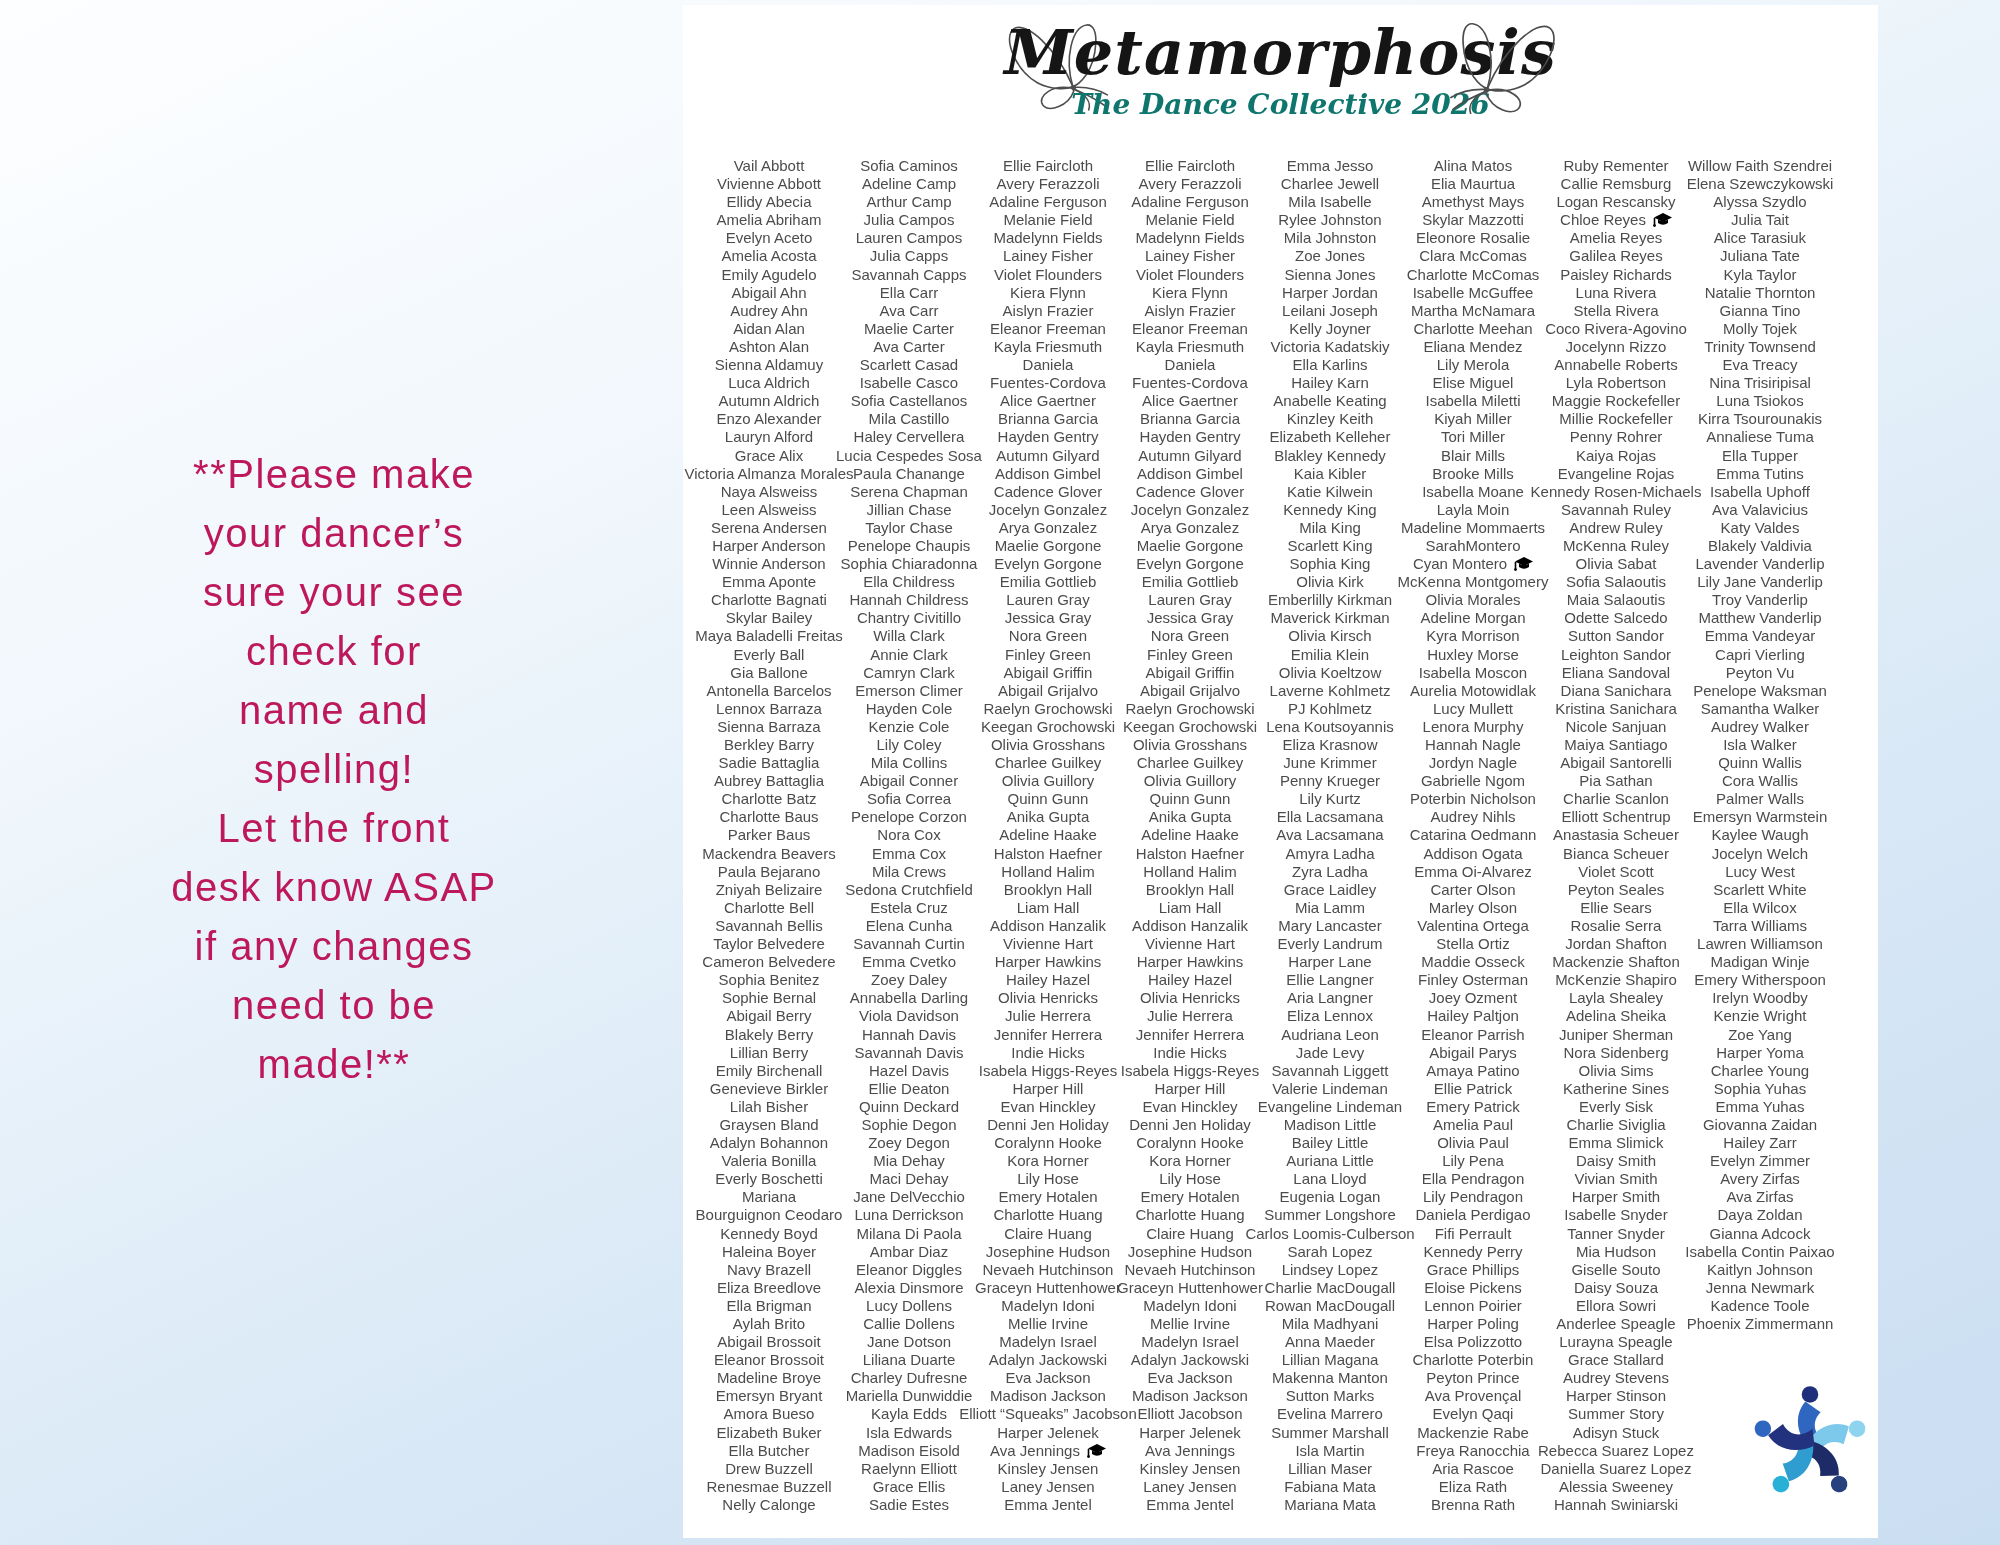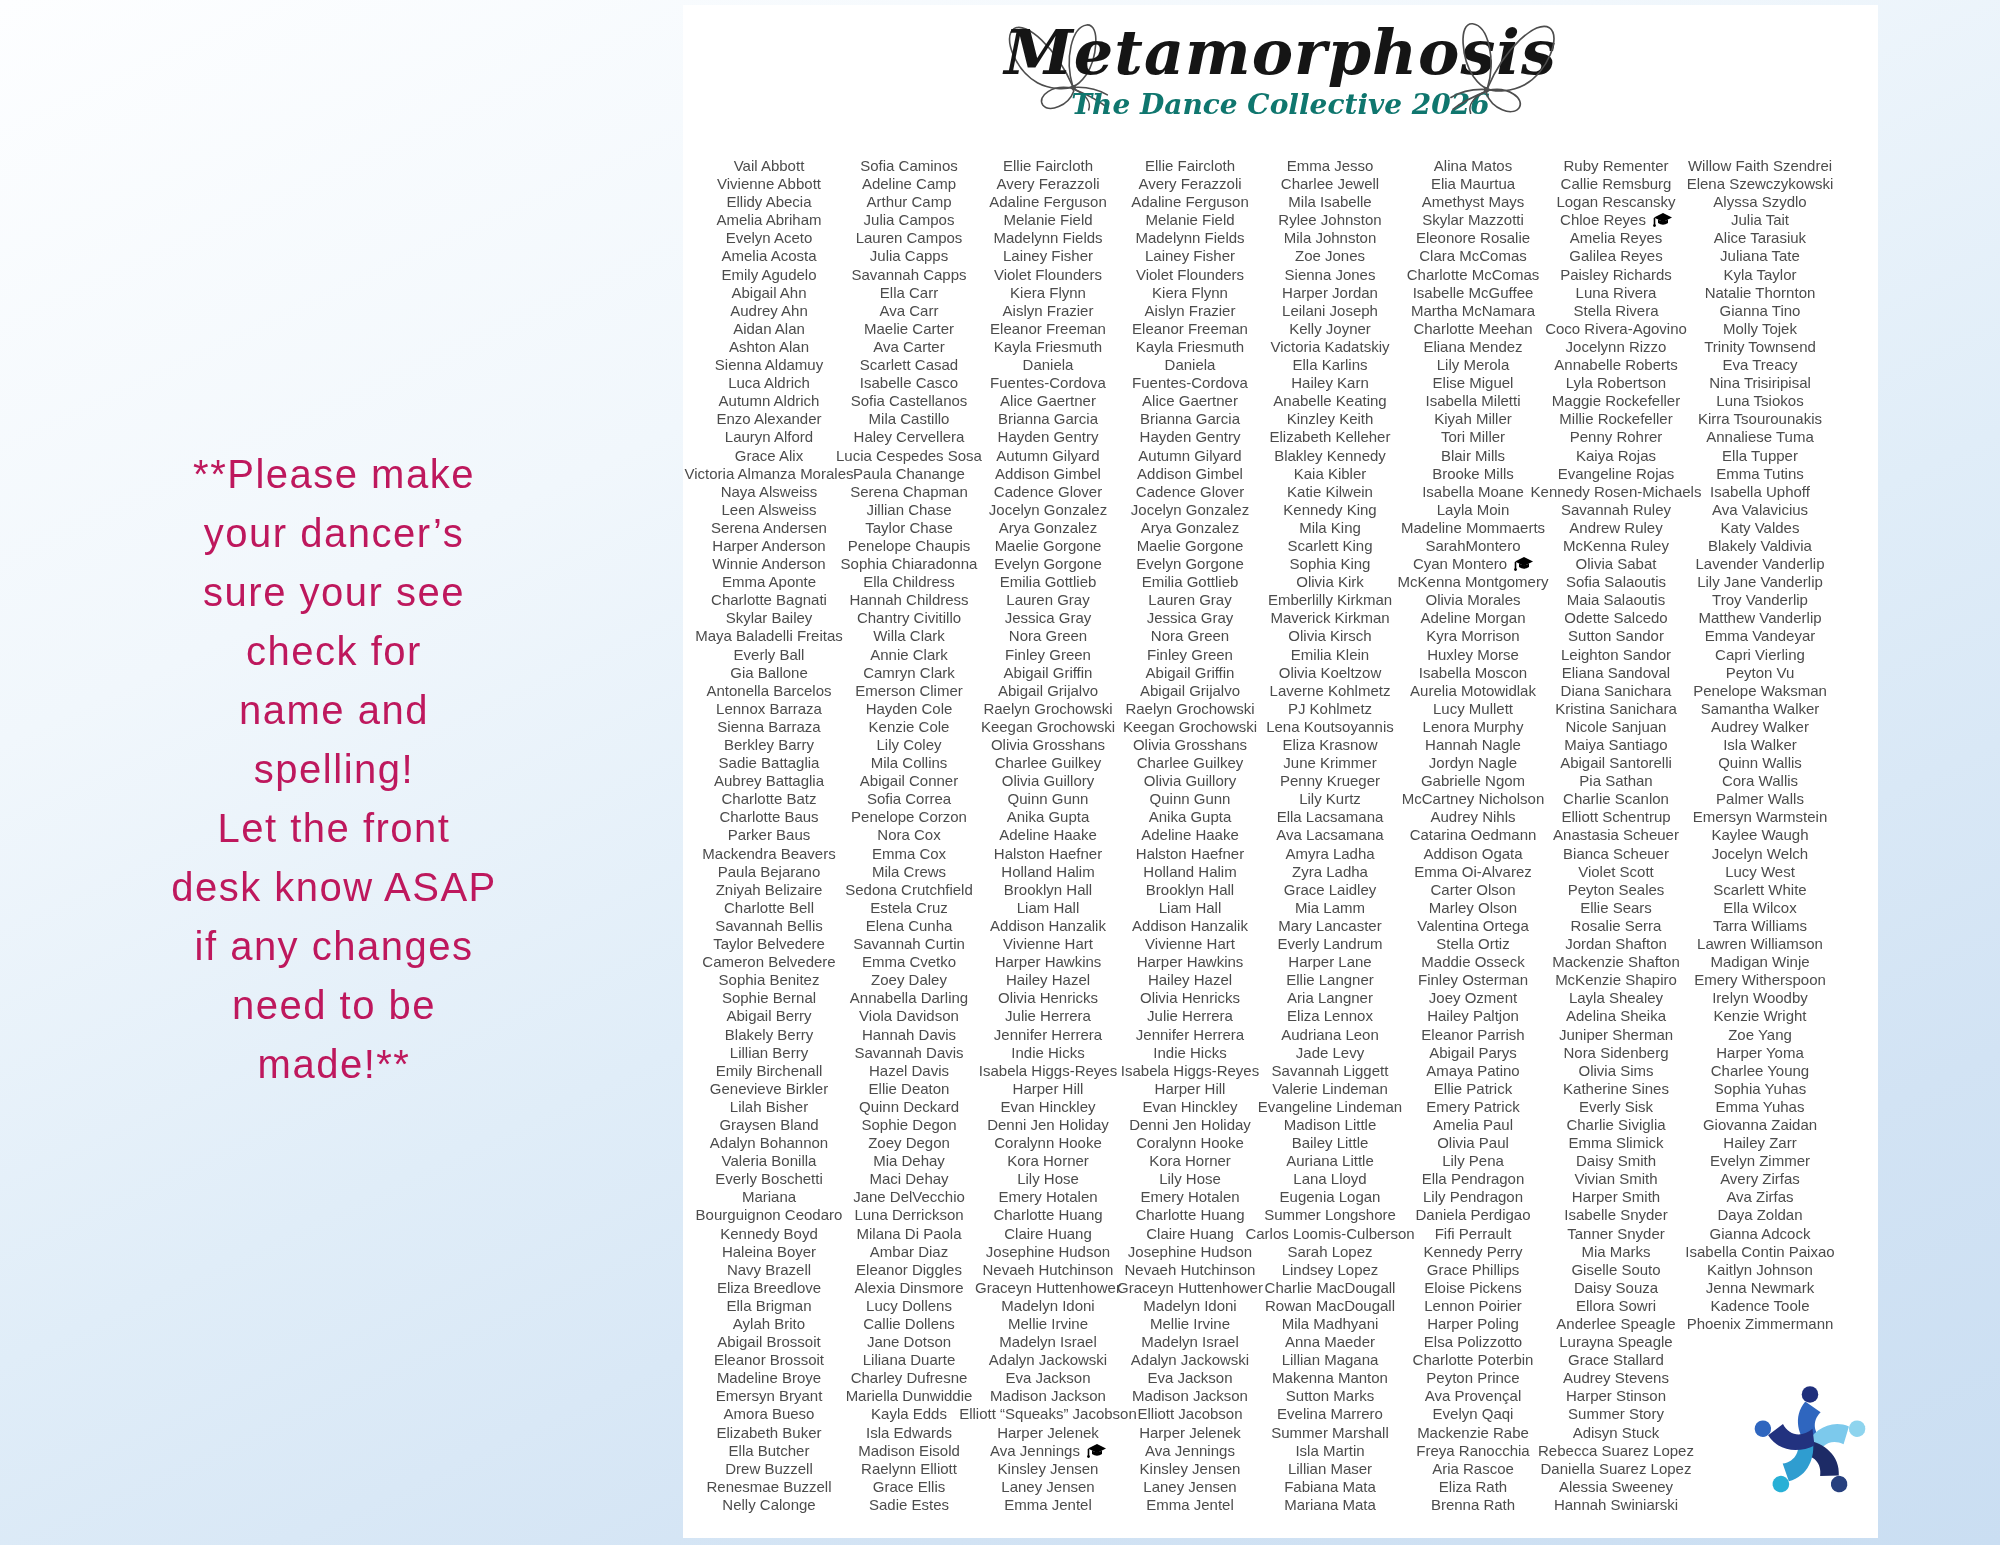--- a/index.html
+++ b/index.html
@@ -512,21 +512,21 @@
     <div class="nline">Adeline Morgan</div>
     <div class="nline">Kyra Morrison</div>
     <div class="nline">Huxley Morse</div>
     <div class="nline">Isabella Moscon</div>
     <div class="nline">Aurelia Motowidlak</div>
     <div class="nline">Lucy Mullett</div>
     <div class="nline">Lenora Murphy</div>
     <div class="nline">Hannah Nagle</div>
     <div class="nline">Jordyn Nagle</div>
     <div class="nline">Gabrielle Ngom</div>
-    <div class="nline">McCartney Nicholson</div>
+    <div class="nline">Poterbin Nicholson</div>
     <div class="nline">Audrey Nihls</div>
     <div class="nline">Catarina Oedmann</div>
     <div class="nline">Addison Ogata</div>
     <div class="nline">Emma Oi-Alvarez</div>
     <div class="nline">Carter Olson</div>
     <div class="nline">Marley Olson</div>
     <div class="nline">Valentina Ortega</div>
     <div class="nline">Stella Ortiz</div>
     <div class="nline">Maddie Osseck</div>
     <div class="nline">Finley Osterman</div>
@@ -619,21 +619,21 @@
     <div class="nline">Olivia Sims</div>
     <div class="nline">Katherine Sines</div>
     <div class="nline">Everly Sisk</div>
     <div class="nline">Charlie Siviglia</div>
     <div class="nline">Emma Slimick</div>
     <div class="nline">Daisy Smith</div>
     <div class="nline">Vivian Smith</div>
     <div class="nline">Harper Smith</div>
     <div class="nline">Isabelle Snyder</div>
     <div class="nline">Tanner Snyder</div>
-    <div class="nline">Mia Marks</div>
+    <div class="nline">Mia Hudson</div>
     <div class="nline">Giselle Souto</div>
     <div class="nline">Daisy Souza</div>
     <div class="nline">Ellora Sowri</div>
     <div class="nline">Anderlee Speagle</div>
     <div class="nline">Lurayna Speagle</div>
     <div class="nline">Grace Stallard</div>
     <div class="nline">Audrey Stevens</div>
     <div class="nline">Harper Stinson</div>
     <div class="nline">Summer Story</div>
     <div class="nline">Adisyn Stuck</div>

